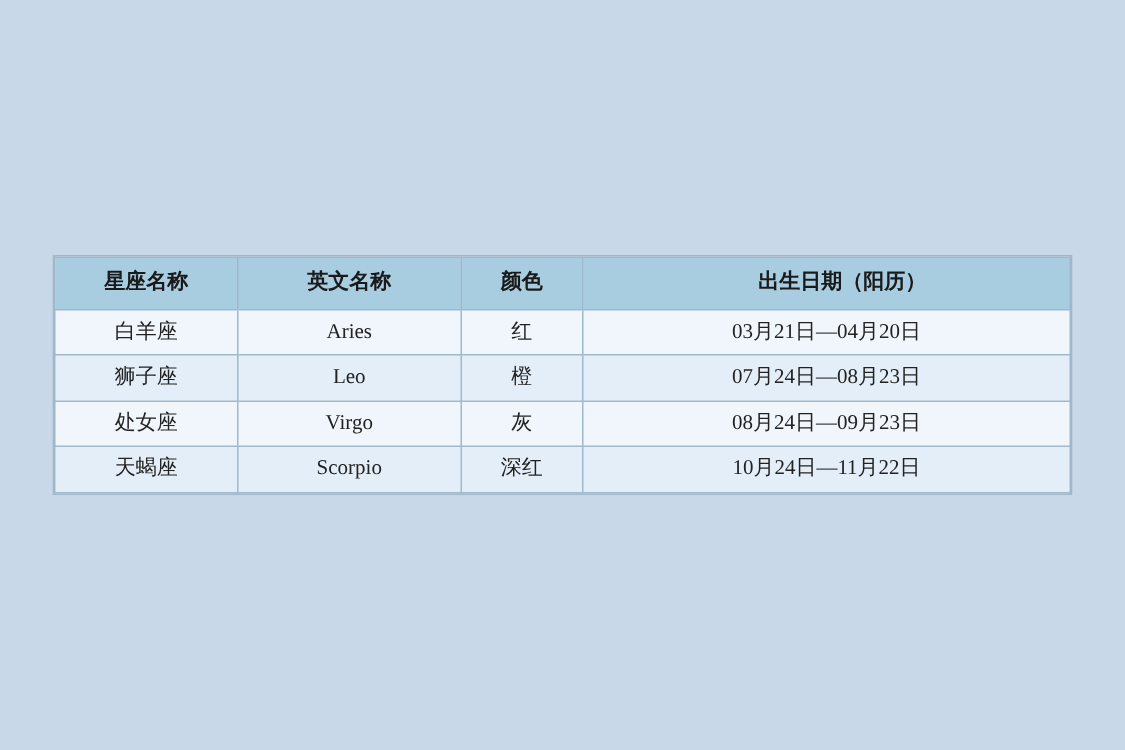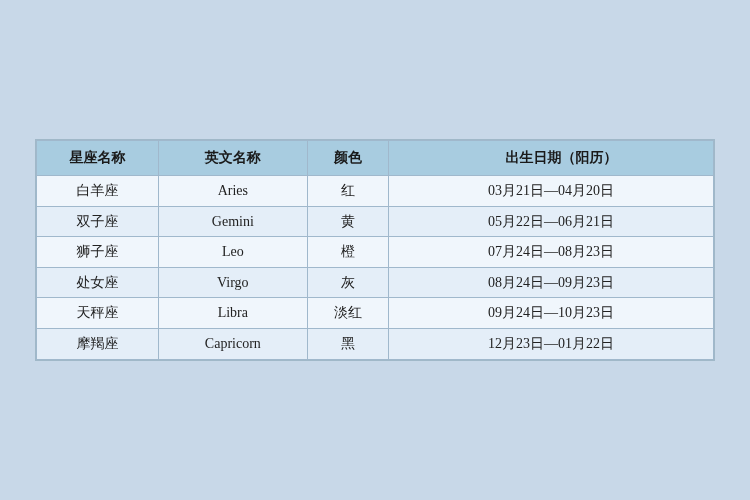--- a/index.html
+++ b/index.html
@@ -71,44 +71,32 @@
       </tr>
     </thead>
     <tbody id="table-body">
     <tr>
           <td>白羊座</td>
           <td>Aries</td>
           <td>红</td>
           <td>03月21日—04月20日</td>
         </tr>
         <tr>
-          <td>双子座</td>
-          <td>Gemini</td>
-          <td>黄</td>
-          <td>05月22日—06月21日</td>
-        </tr>
-        <tr>
           <td>狮子座</td>
           <td>Leo</td>
           <td>橙</td>
           <td>07月24日—08月23日</td>
         </tr>
         <tr>
           <td>处女座</td>
           <td>Virgo</td>
           <td>灰</td>
           <td>08月24日—09月23日</td>
         </tr>
         <tr>
-          <td>天秤座</td>
-          <td>Libra</td>
-          <td>淡红</td>
-          <td>09月24日—10月23日</td>
-        </tr>
-        <tr>
-          <td>摩羯座</td>
-          <td>Capricorn</td>
-          <td>黑</td>
-          <td>12月23日—01月22日</td>
+          <td>天蝎座</td>
+          <td>Scorpio</td>
+          <td>深红</td>
+          <td>10月24日—11月22日</td>
         </tr>
       </tbody>
   </table>
 </div>
 
 </body></html>

